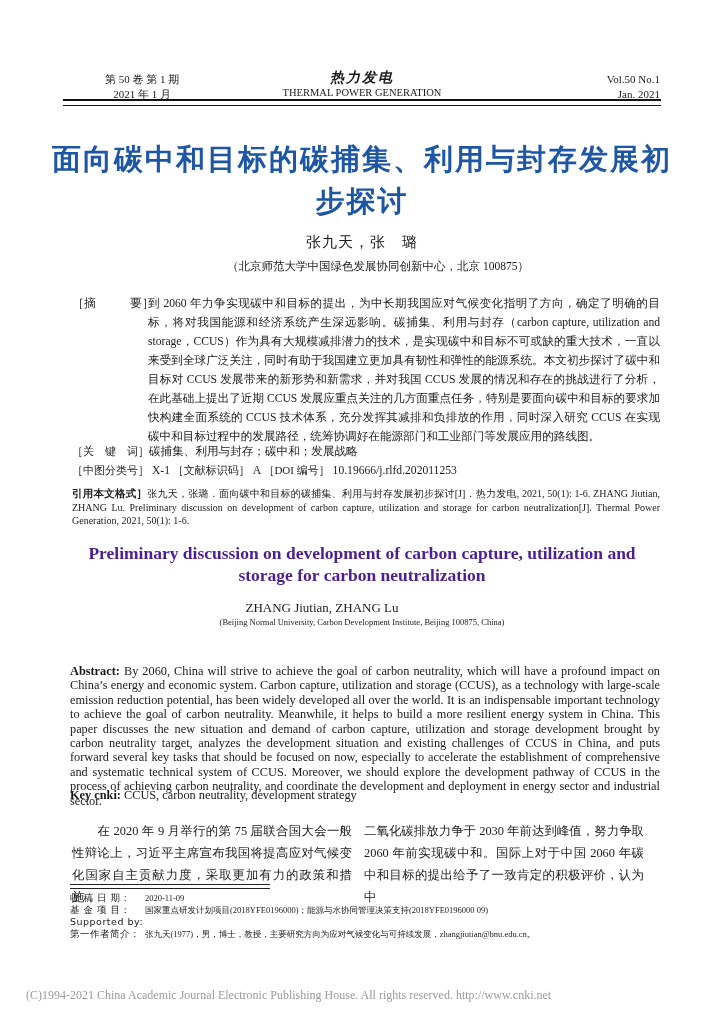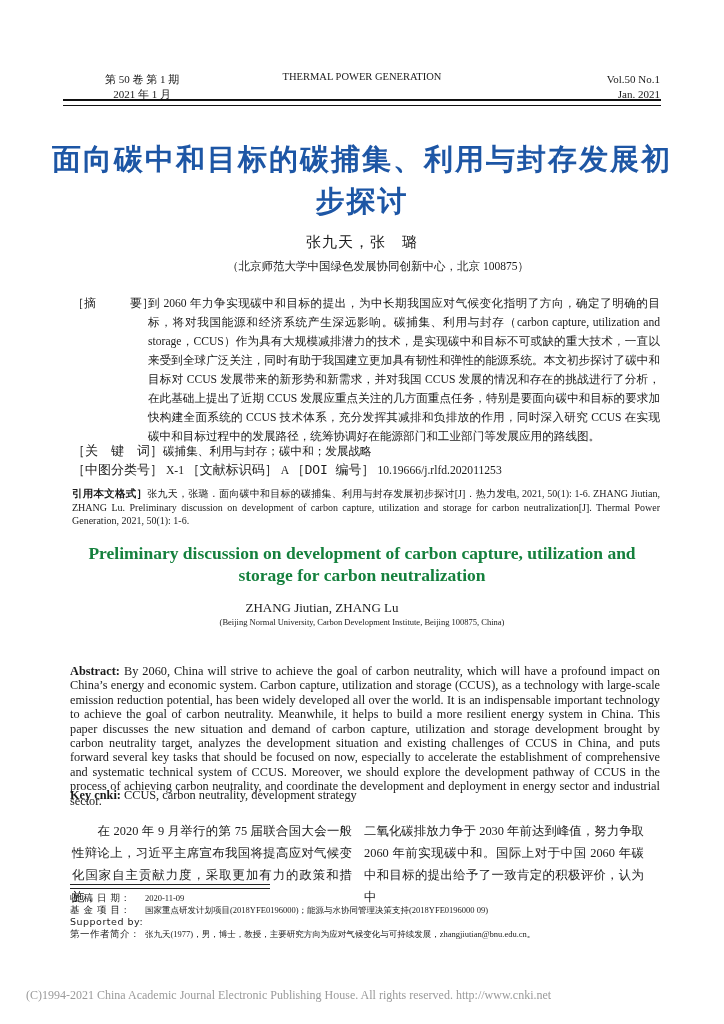--- a/index.html
+++ b/index.html
@@ -21,26 +21,26 @@
   .authors-cn { left: 0; top: 233px; width: 724px; text-align: center; font-size: 15px; letter-spacing: 1px; }
   .affil-cn { left: 16px; top: 259px; width: 724px; text-align: center; font-size: 11.5px; }
 
   
   .abs-cn { left: 72px; top: 294px; width: 588px; font-size: 11.6px; line-height: 19px; }
   .abs-label { position: absolute; left: 0; top: 0; width: 74px; font-family: "DejaVu Sans", sans-serif; font-size: 12px; }
   .abs-label .l1 { position: absolute; left: 0; }
   .abs-label .l2 { position: absolute; left: 58px; }
   .abs-text { margin-left: 76px; text-align: justify; }
   .kw-row { position: absolute; left: 72px; font-size: 11.6px; line-height: 19px; }
-  .kw-row .lbl { font-family: Liberation Mono, monospace; font-size: 13px; }
+  .kw-row .lbl { font-family: Liberation Serif, serif; font-size: 11px; }
   .cite { left: 72px; top: 487px; width: 588px; font-size: 10px; line-height: 13.5px; text-align: justify; }
   .cite b { font-family: "DejaVu Sans", sans-serif; font-size: 10.5px; }
 
   
-  .title-en { left: 60px; top: 542px; width: 604px; text-align: center; color: #15803d;
+  .title-en { left: 60px; top: 542px; width: 604px; text-align: center; color: #4c1d95;
               font-size: 17.5px; font-weight: bold; line-height: 22px; }
   .authors-en { left: 0; top: 600px; width: 644px; text-align: center; font-size: 13px; }
   .affil-en { left: 0; top: 617px; width: 724px; text-align: center; font-size: 8.5px; }
 
   .abs-en { left: 70px; top: 664px; width: 590px; font-size: 12.3px; line-height: 14.4px; text-align: justify; }
   .kw-en { left: 70px; top: 788px; width: 590px; font-size: 12.3px; line-height: 14.4px; }
 
   
   .col { top: 820px; width: 280px; font-size: 12.4px; line-height: 22px; text-align: justify; }
   .col-left { left: 72px; }
@@ -56,20 +56,21 @@
   .copyright { left: 26px; top: 988px; width: 700px; font-size: 12px; color: #9a9a9a; }
 </style>
 </head>
 <body>
 
 <div class="abs hdr-left">
   <div>第 50 卷   第 1 期</div>
   <div>2021 年  1 月</div>
 </div>
 <div class="abs hdr-center">
+  <div class="cn">热力发电</div>
   <div class="en">THERMAL POWER GENERATION</div>
 </div>
 <div class="abs hdr-right">
   <div>Vol.50   No.1</div>
   <div>Jan. 2021</div>
 </div>
 <div class="abs hdr-rule"></div>
 
 <div class="abs title-cn">面向碳中和目标的碳捕集、利用与封存发展初步探讨</div>
 <div class="abs authors-cn">张九天，张　璐</div>

